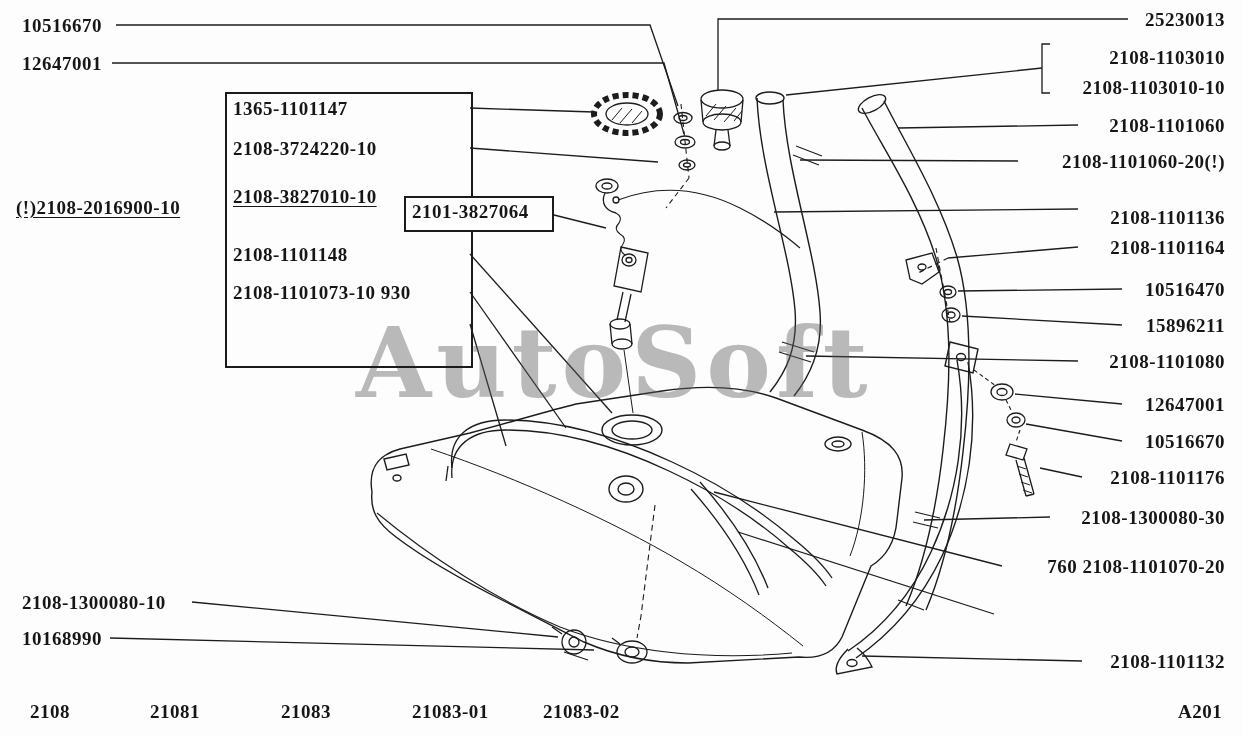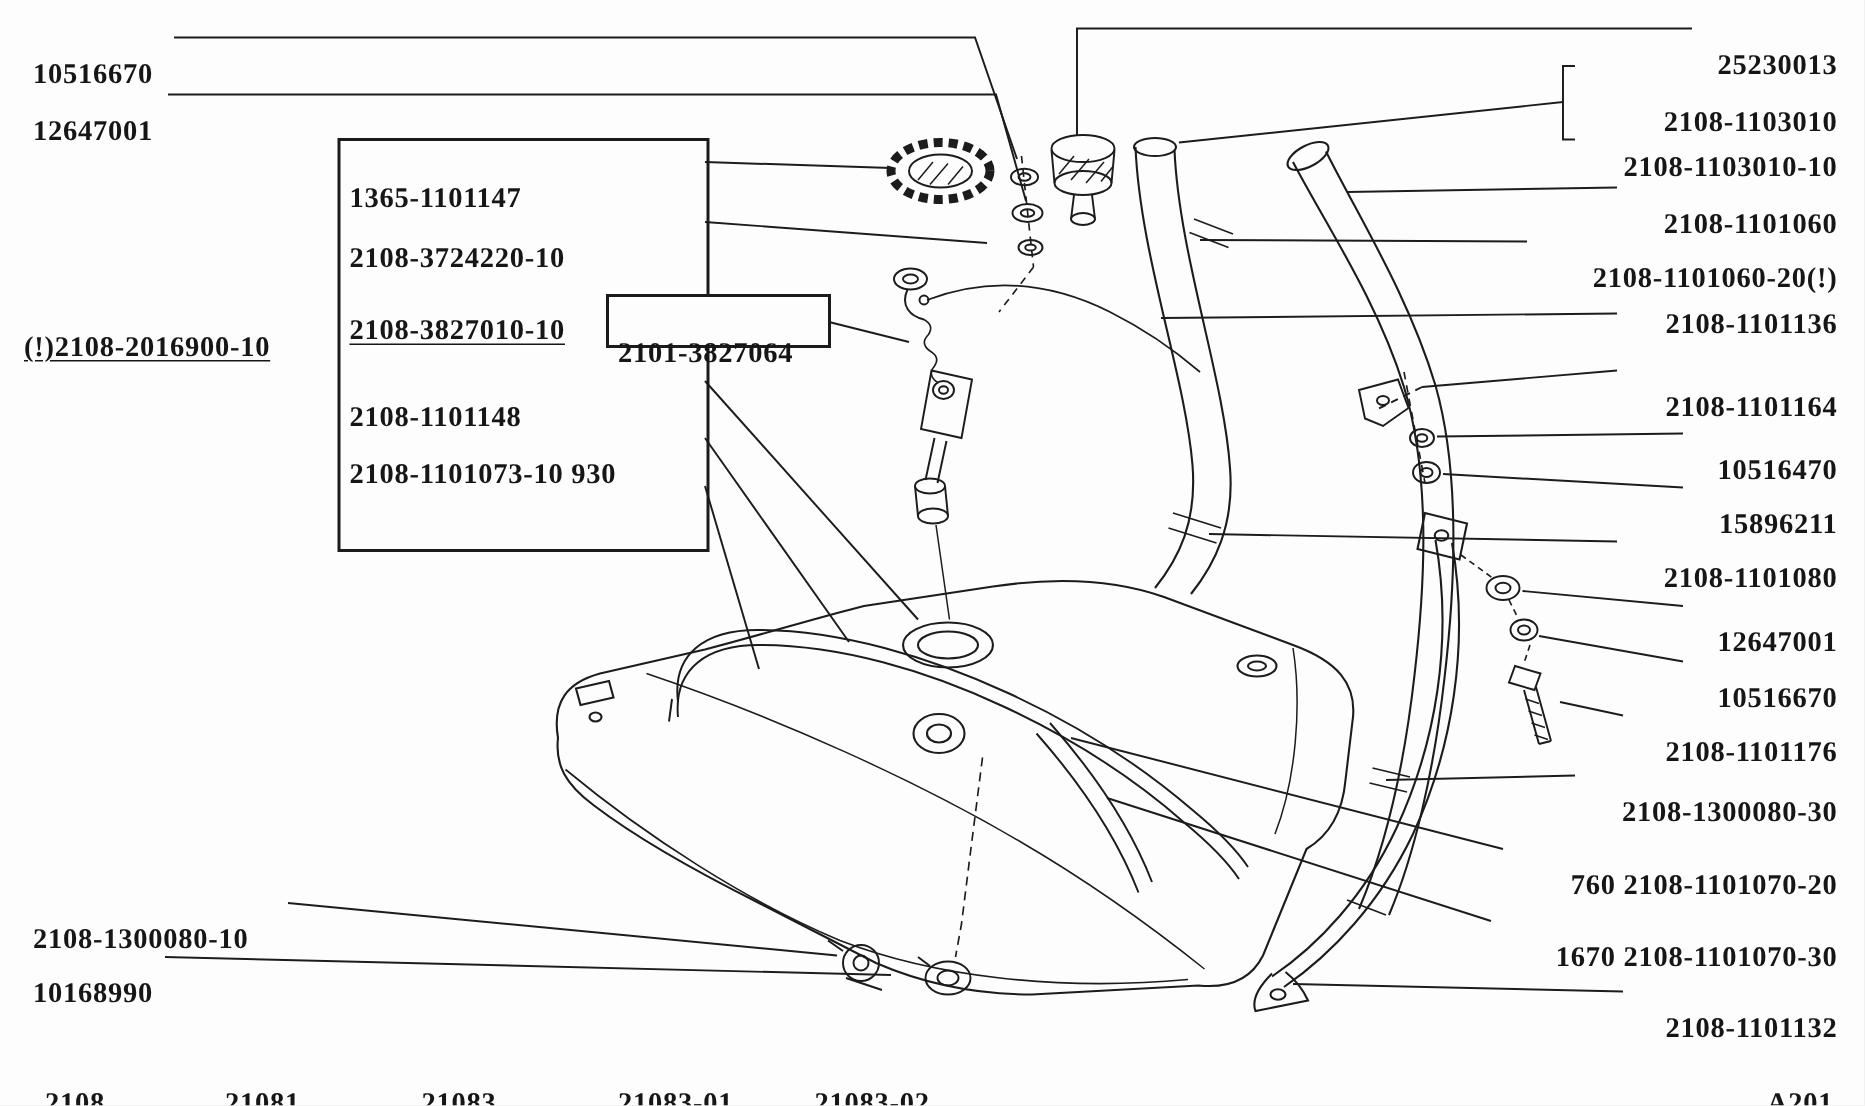--- a/index.html
+++ b/index.html
@@ -2,21 +2,21 @@
 <html><head>
 <meta charset="utf-8">
 <style>
   html,body{margin:0;padding:0;background:#e8e8e8;}
   #stage{
     position:relative;width:1243px;height:737px;background:#fdfdfd;overflow:hidden;
     font-family:"Liberation Serif", serif;color:#161616;
   }
   .lbl{
     position:absolute;font-size:19px;font-weight:700;letter-spacing:.5px;
-    white-space:nowrap;line-height:1.05;margin-top:24px;
+    white-space:nowrap;line-height:1.05;
   }
   .lbl.r{right:18px;text-align:right;}
   .lbl.u{text-decoration:underline;text-underline-offset:3px;}
   .lbl.title{font-size:19px;}
   .box{position:absolute;border:2px solid #1b1b1b;background:transparent;}
   .box.sub{background:#fdfdfd;}
   .watermark{
     position:absolute;left:356px;top:306px;font-family:"DejaVu Serif", serif;
     font-size:97px;font-weight:700;letter-spacing:5px;color:rgba(90,90,90,.42);
     user-select:none;white-space:nowrap;
@@ -165,20 +165,21 @@
       <path d="M906 260 L932 253 L939 272 L922 284 L910 279 Z"></path>
         <ellipse cx="922" cy="267" rx="4" ry="3"></ellipse>
       <path d="M936 248 L950 322" stroke-dasharray="5 4" stroke-width="1.1"></path>
       <ellipse cx="948" cy="292" rx="8" ry="6"></ellipse>
         <ellipse cx="948" cy="292" rx="3.5" ry="2.5"></ellipse>
       <ellipse cx="951" cy="315" rx="9" ry="7"></ellipse>
         <ellipse cx="951" cy="315" rx="4" ry="3"></ellipse>
     </g>
   </svg>
 
+  <div class="watermark">AutoSoft</div>
 
   <div class="lbl" style="left:22px;top:16px">10516670</div>
   <div class="lbl" style="left:22px;top:54px">12647001</div>
   <div class="lbl u" style="left:16px;top:198px">(!)2108-2016900-10</div>
   <div class="lbl" style="left:22px;top:593px">2108-1300080-10</div>
   <div class="lbl" style="left:22px;top:629px">10168990</div>
 
   <div class="box" style="left:225px;top:92px;width:244px;height:272px"></div>
   <div class="lbl" style="left:233px;top:99px">1365-1101147</div>
   <div class="lbl" style="left:233px;top:139px">2108-3724220-10</div>
@@ -187,31 +188,30 @@
   <div class="lbl" style="left:233px;top:283px">2108-1101073-10 930</div>
 
   <div class="box sub" style="left:404px;top:196px;width:146px;height:32px"></div>
   <div class="lbl" style="left:412px;top:202px">2101-3827064</div>
 
   <div class="lbl r" style="top:10px">25230013</div>
   <div class="lbl r" style="top:48px">2108-1103010</div>
   <div class="lbl r" style="top:78px">2108-1103010-10</div>
   <div class="lbl r" style="top:116px">2108-1101060</div>
   <div class="lbl r" style="top:152px">2108-1101060-20(!)</div>
-  <div class="lbl r" style="top:183px">2108-1101136</div>
+  <div class="lbl r" style="top:208px">2108-1101136</div>
   <div class="lbl r" style="top:238px">2108-1101164</div>
   <div class="lbl r" style="top:280px">10516470</div>
   <div class="lbl r" style="top:316px">15896211</div>
   <div class="lbl r" style="top:352px">2108-1101080</div>
   <div class="lbl r" style="top:395px">12647001</div>
   <div class="lbl r" style="top:432px">10516670</div>
   <div class="lbl r" style="top:468px">2108-1101176</div>
   <div class="lbl r" style="top:508px">2108-1300080-30</div>
   <div class="lbl r" style="top:557px">760 2108-1101070-20</div>
-  <div class="lbl r" style="top:605px">1670 2108-1101070-30</div>
   <div class="lbl r" style="top:652px">2108-1101132</div>
 
   <div class="lbl" style="left:30px;top:702px">2108</div>
   <div class="lbl" style="left:150px;top:702px">21081</div>
   <div class="lbl" style="left:281px;top:702px">21083</div>
   <div class="lbl" style="left:412px;top:702px">21083-01</div>
   <div class="lbl" style="left:543px;top:702px">21083-02</div>
   <div class="lbl" style="left:1178px;top:702px">А201</div>
 
 </div>

